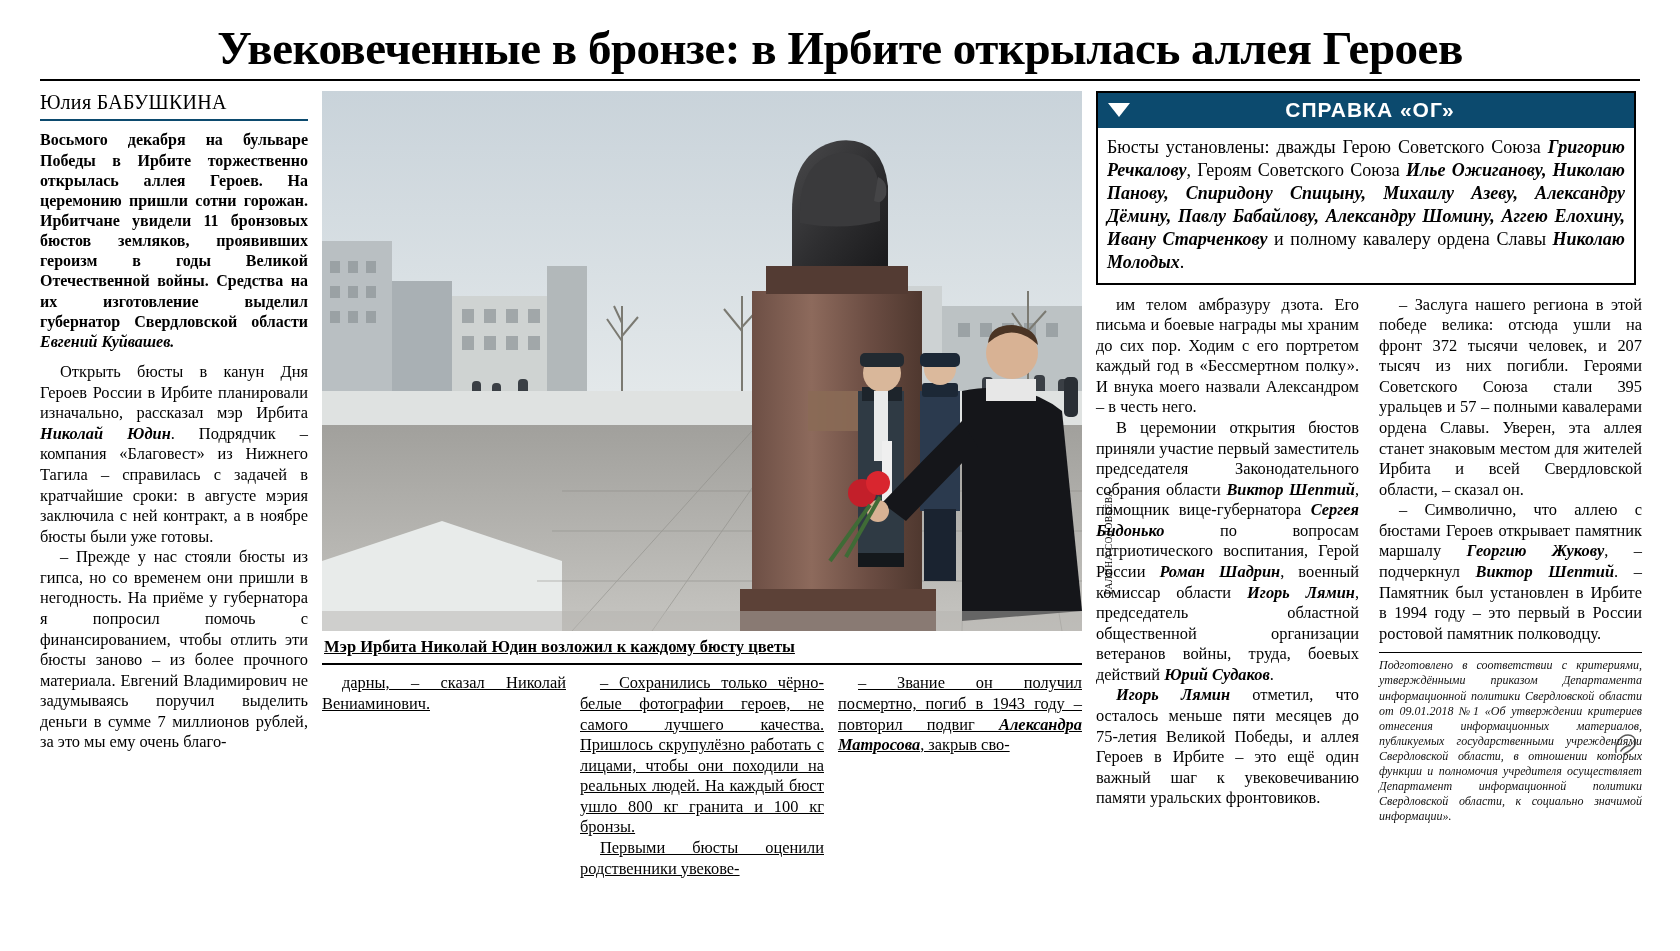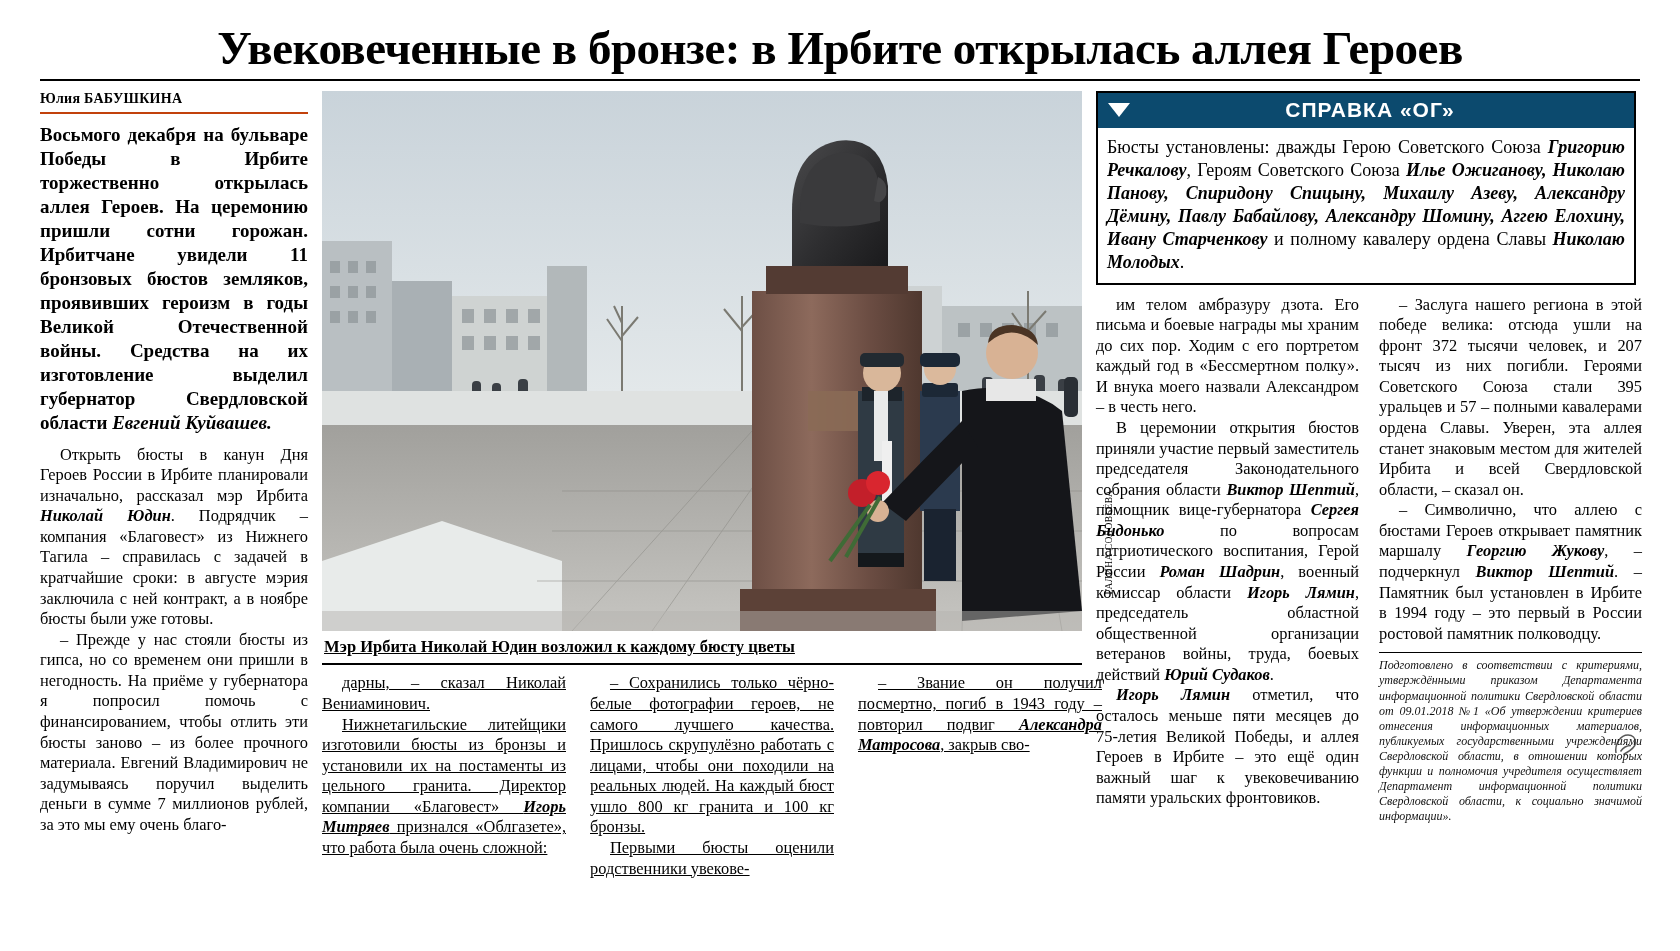--- a/index.html
+++ b/index.html
@@ -51,41 +51,41 @@
     flex: 0 0 760px;
     text-decoration: underline;
   }
   .col-right {
     width: 540px;
     flex: 0 0 540px;
   }
   
   .byline {
     font-family: "Liberation Serif", serif;
-    font-weight: bold;
-    font-size: 14px;
+    font-weight: normal;
+    font-size: 20px;
     letter-spacing: 0.3px;
     padding-bottom: 5px;
-    border-bottom: 2px solid #c2410c;
+    border-bottom: 2px solid #0c4a6e;
     margin-bottom: 9px;
   }
   
   .bodytext {
     font-size: 16.4px;
     line-height: 1.255;
     text-align: justify;
     hyphens: auto;
   }
   .bodytext p {
     margin: 0 0 0 0;
     text-indent: 20px;
   }
   .lead {
     font-weight: bold;
-    font-size: 19px;
+    font-size: 16px;
     line-height: 1.26;
     text-align: justify;
     margin-bottom: 10px;
   }
   .lead i { font-style: italic; }
   b i, i b { font-style: italic; font-weight: bold; }
   
   .photo-wrap {
     position: relative;
     width: 760px;
@@ -117,21 +117,21 @@
   .caption {
     font-weight: bold;
     font-size: 16.5px;
     padding: 6px 2px 6px 2px;
     border-bottom: 2px solid #000;
     margin-bottom: 8px;
   }
   
   .under-photo {
     display: flex;
-    gap: 24px;
+    gap: 14px;
   }
   .under-photo .uc {
     width: 244px;
     flex: 0 0 244px;
   }
   
   .spravka {
     border: 2px solid #000;
     margin-bottom: 10px;
   }
@@ -396,21 +396,20 @@
         </div>
         <div class="credit-holder">
           <span>ГАЛИНА СОЛОВЬЁВА</span>
         </div>
       </div>
       <div class="caption">Мэр Ирбита Николай Юдин возложил к каждому бюсту цветы</div>
 
       <div class="under-photo">
         <div class="uc bodytext">
           <p>дарны, – сказал Николай Вениаминович.</p>
-          <p>Нижнетагильские литейщики изготовили бюсты из бронзы и установили их на постаменты из цельного гранита. Директор компании «Благовест» <b><i>Игорь Митряев</i></b> признался «Облгазете», что работа была очень сложной:</p>
         </div>
         <div class="uc bodytext">
           <p>– Сохранились только чёрно-белые фотографии героев, не самого лучшего качества. Пришлось скрупулёзно работать с лицами, чтобы они походили на реальных людей. На каждый бюст ушло 800 кг гранита и 100 кг бронзы.</p>
           <p>Первыми бюсты оценили родственники увекове-</p>
         </div>
         <div class="uc bodytext">
           <p>– Звание он получил посмертно, погиб в 1943 году – повторил подвиг <b><i>Александра Матросова</i></b>, закрыв сво-</p>
         </div>
       </div>
     </div>

